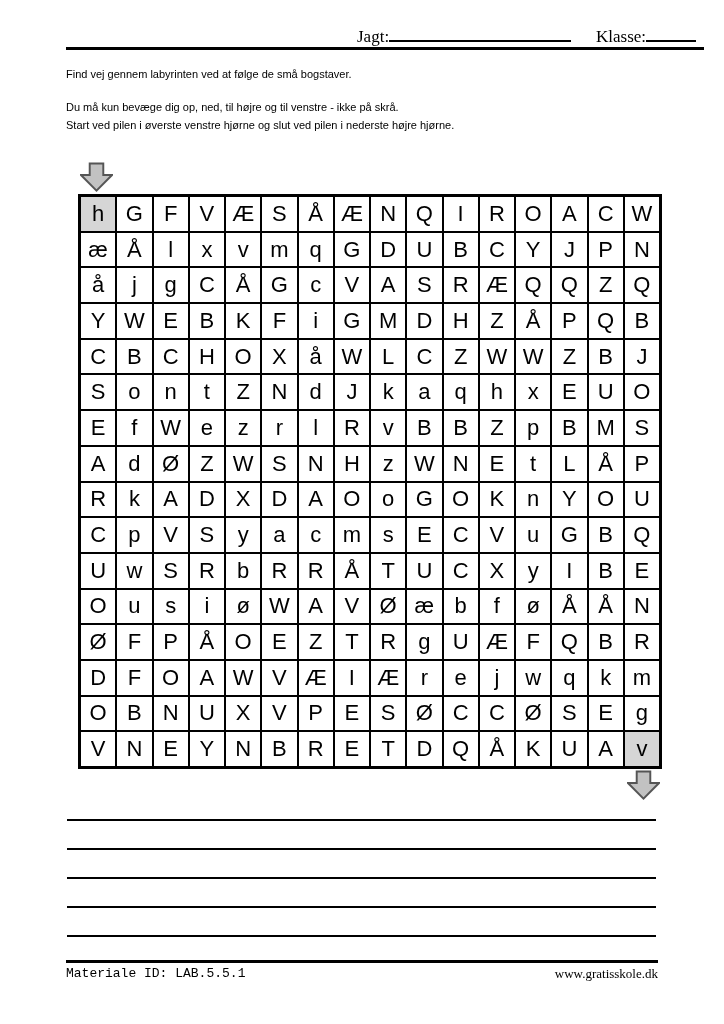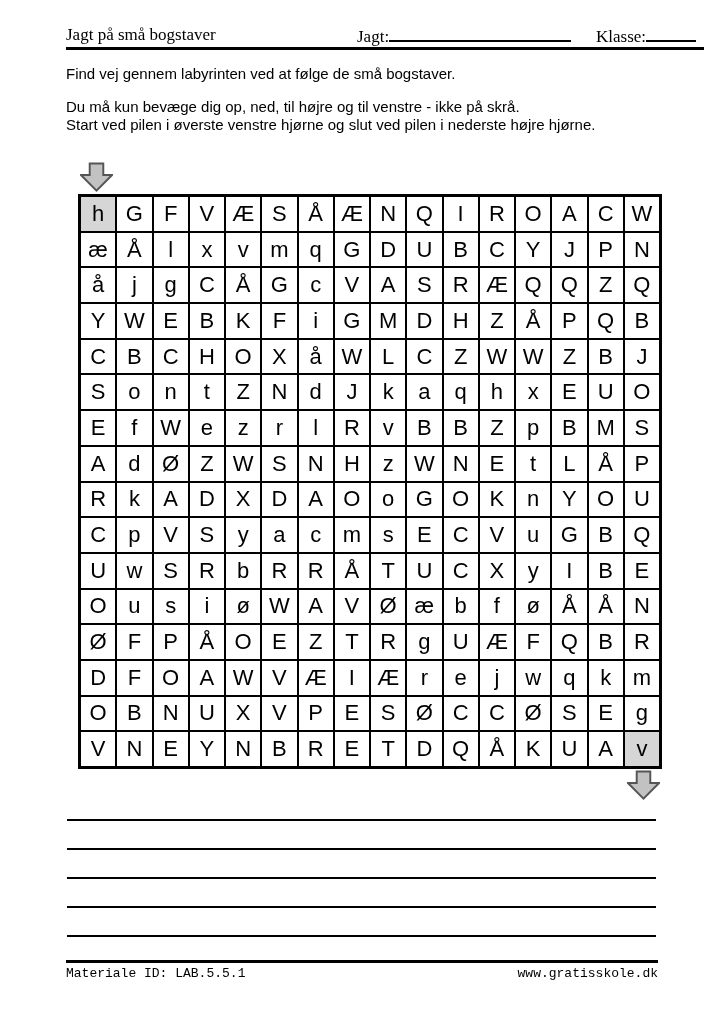--- a/index.html
+++ b/index.html
@@ -10,21 +10,21 @@
   .page-title{position:absolute;left:66px;top:25px;font-family:"Liberation Serif",serif;
               font-size:17px;white-space:nowrap;}
   .navn-group{position:absolute;left:357px;top:25px;font-family:"Liberation Serif",serif;font-size:17px;}
   .klasse-group{position:absolute;left:596px;top:25px;font-family:"Liberation Serif",serif;font-size:17px;text-align:right;}
   .blank{display:inline-block;border-bottom:2px solid #000;height:15px;vertical-align:baseline;}
   .navn-blank{width:182px;}
   .klasse-blank{width:50px;}
   .header-rule{position:absolute;left:66px;top:47px;width:638px;height:3px;background:#000;}
 
   
-  .instr{position:absolute;left:66px;font-size:15px;line-height:18px;white-space:nowrap;}
+  .instr{position:absolute;left:66px;font-size:11px;line-height:18px;white-space:nowrap;}
   .instr1{top:65px;}
   .instr2{top:98px;}
   .instr3{top:116px;}
 
   
   .arrow{position:absolute;}
   .top-arrow{left:80px;top:162px;width:33px;height:30px;}
   .bottom-arrow{left:627px;top:770px;width:33px;height:30px;}
   .arrow polygon{stroke-width:2;stroke-linejoin:miter;}
 
@@ -37,28 +37,27 @@
         font-size:22px;line-height:1;font-family:"Liberation Sans",sans-serif;}
   .cell.shaded{background:var(--shade,#d6d6d6);}
 
   
   .answer-lines{position:absolute;left:67px;top:819px;width:589px;}
   .answer-line{height:2px;background:#000;margin-bottom:27px;}
 
   
   .footer-rule{position:absolute;left:66px;top:960px;width:592px;height:3px;background:#000;}
   .footer-left{position:absolute;left:66px;top:966px;font-family:Liberation Mono, monospace;font-size:13px;}
-  .footer-right{position:absolute;right:66px;top:966px;font-family:Liberation Mono, monospace;font-size:13px;}
+  .footer-right{position:absolute;right:66px;top:966px;font-family:Liberation Serif, serif;font-size:13px;}
 </style>
 </head>
 <body>
 
 <div class="page">
 
-  <div class="page-title">Jagt på små bogstaver</div>
 
   <div class="navn-group">
     <span>Jagt:</span><span class="blank navn-blank"></span>
   </div>
 
   <div class="klasse-group">
     <span>Klasse:</span><span class="blank klasse-blank"></span>
   </div>
 
   <div class="header-rule"></div>

